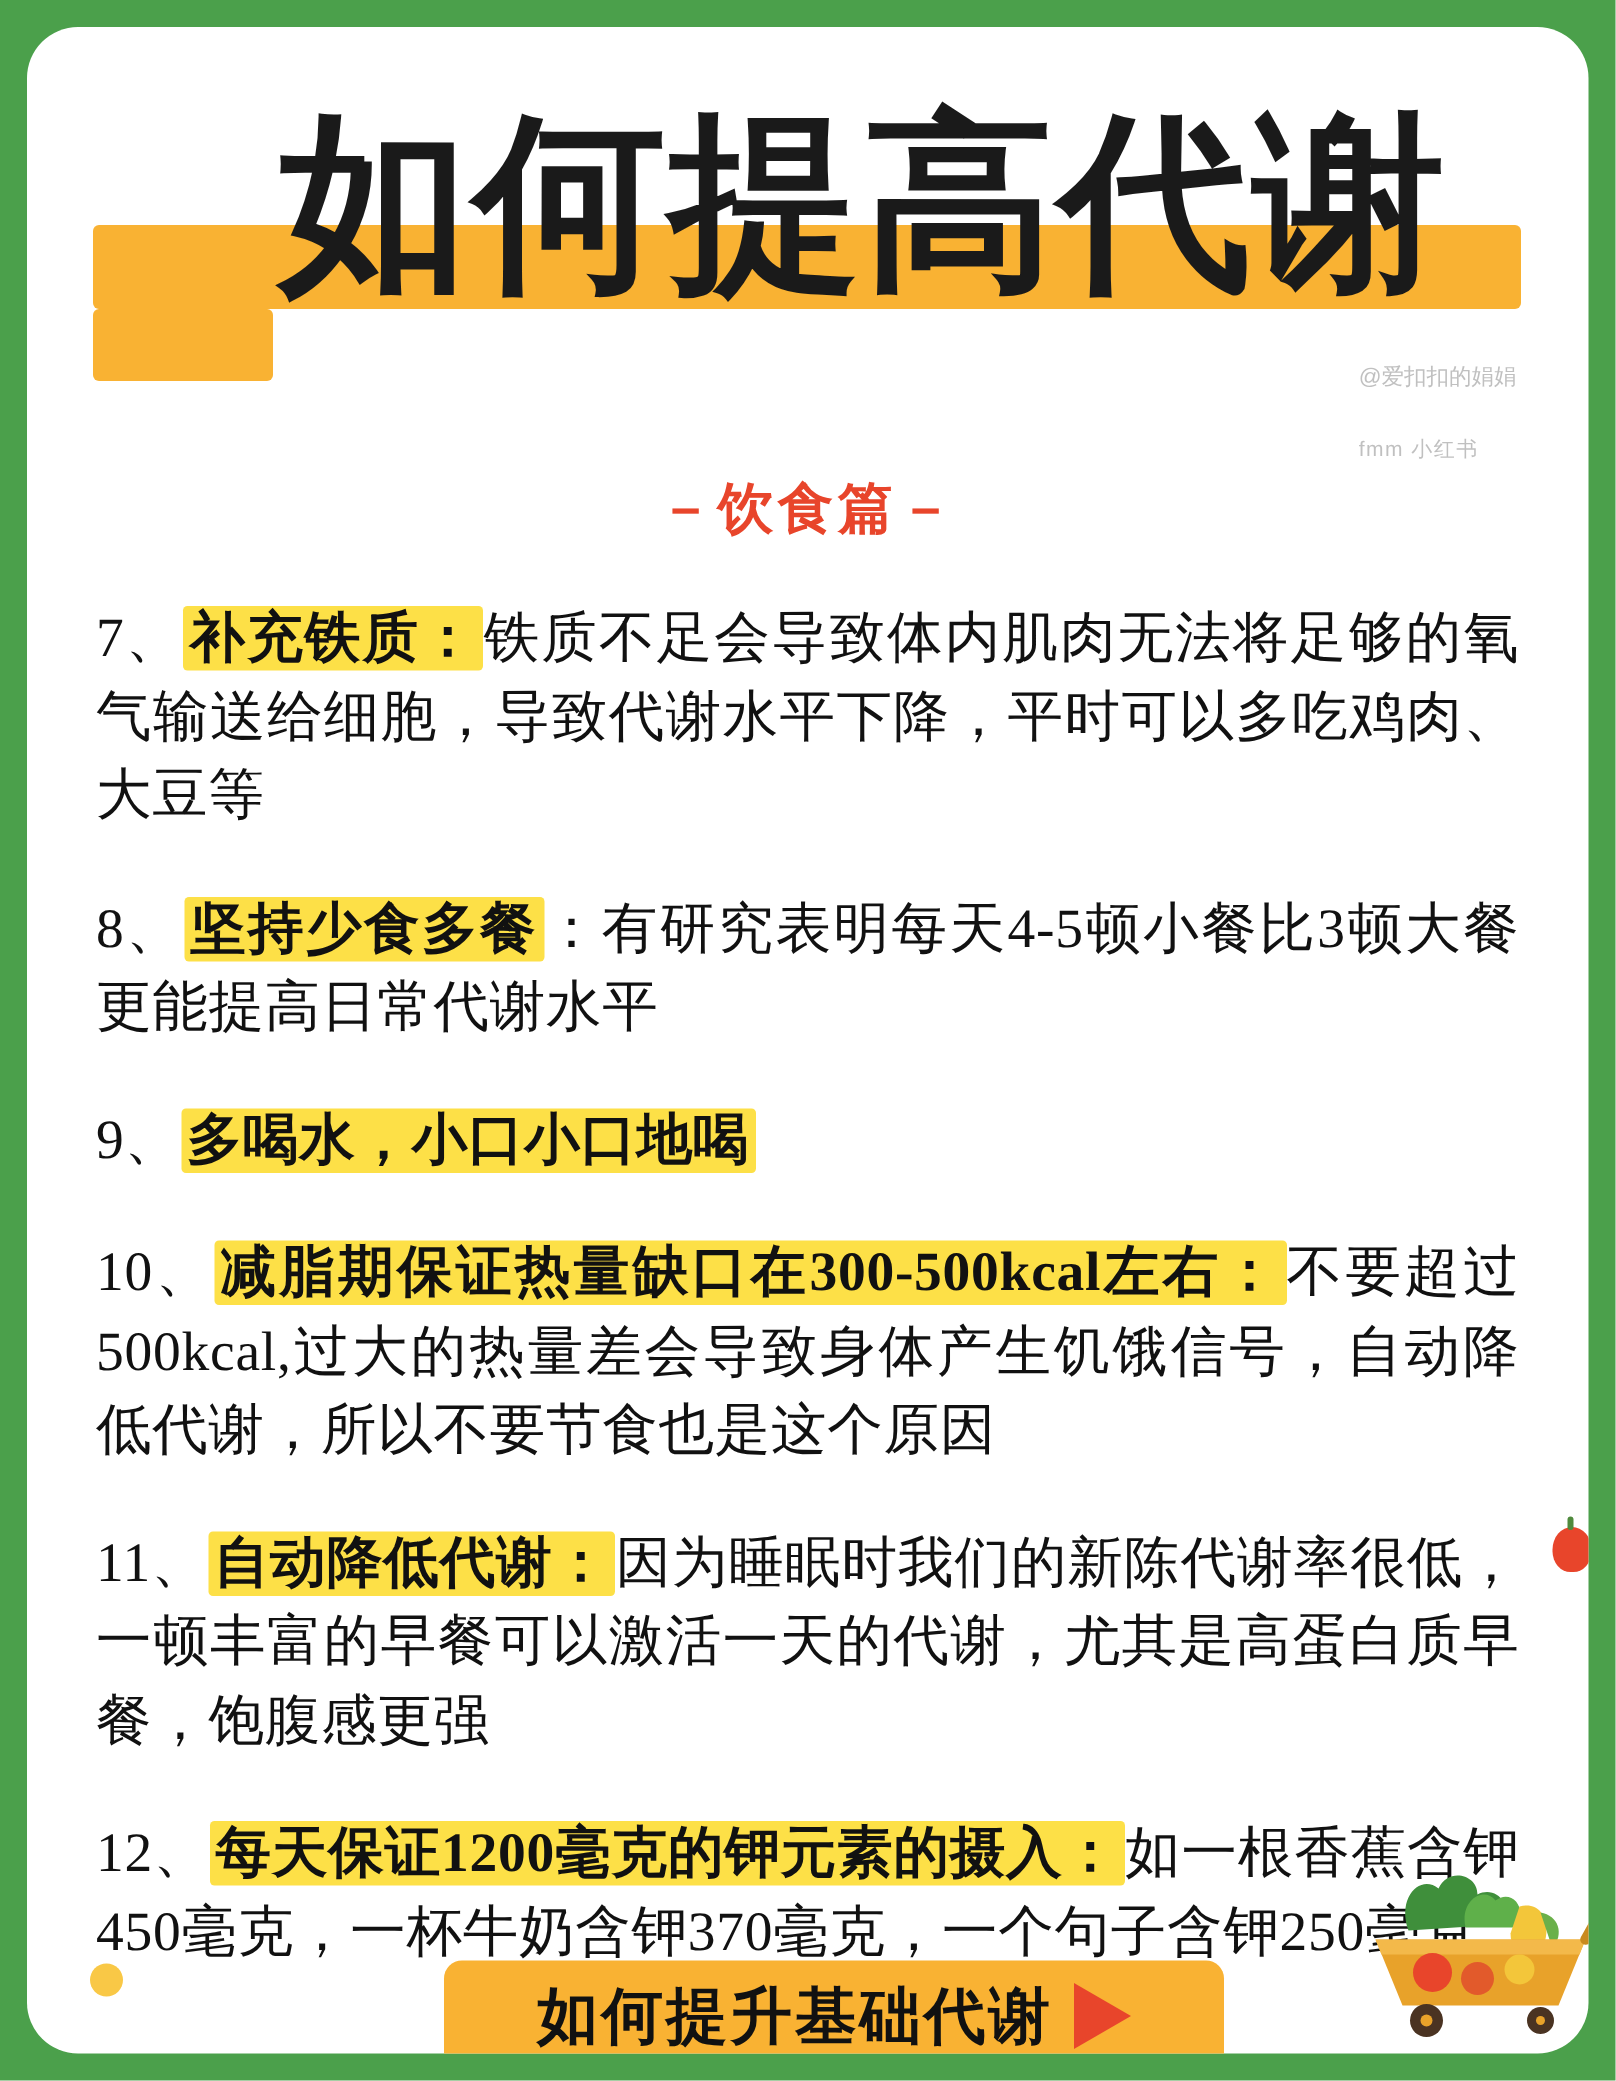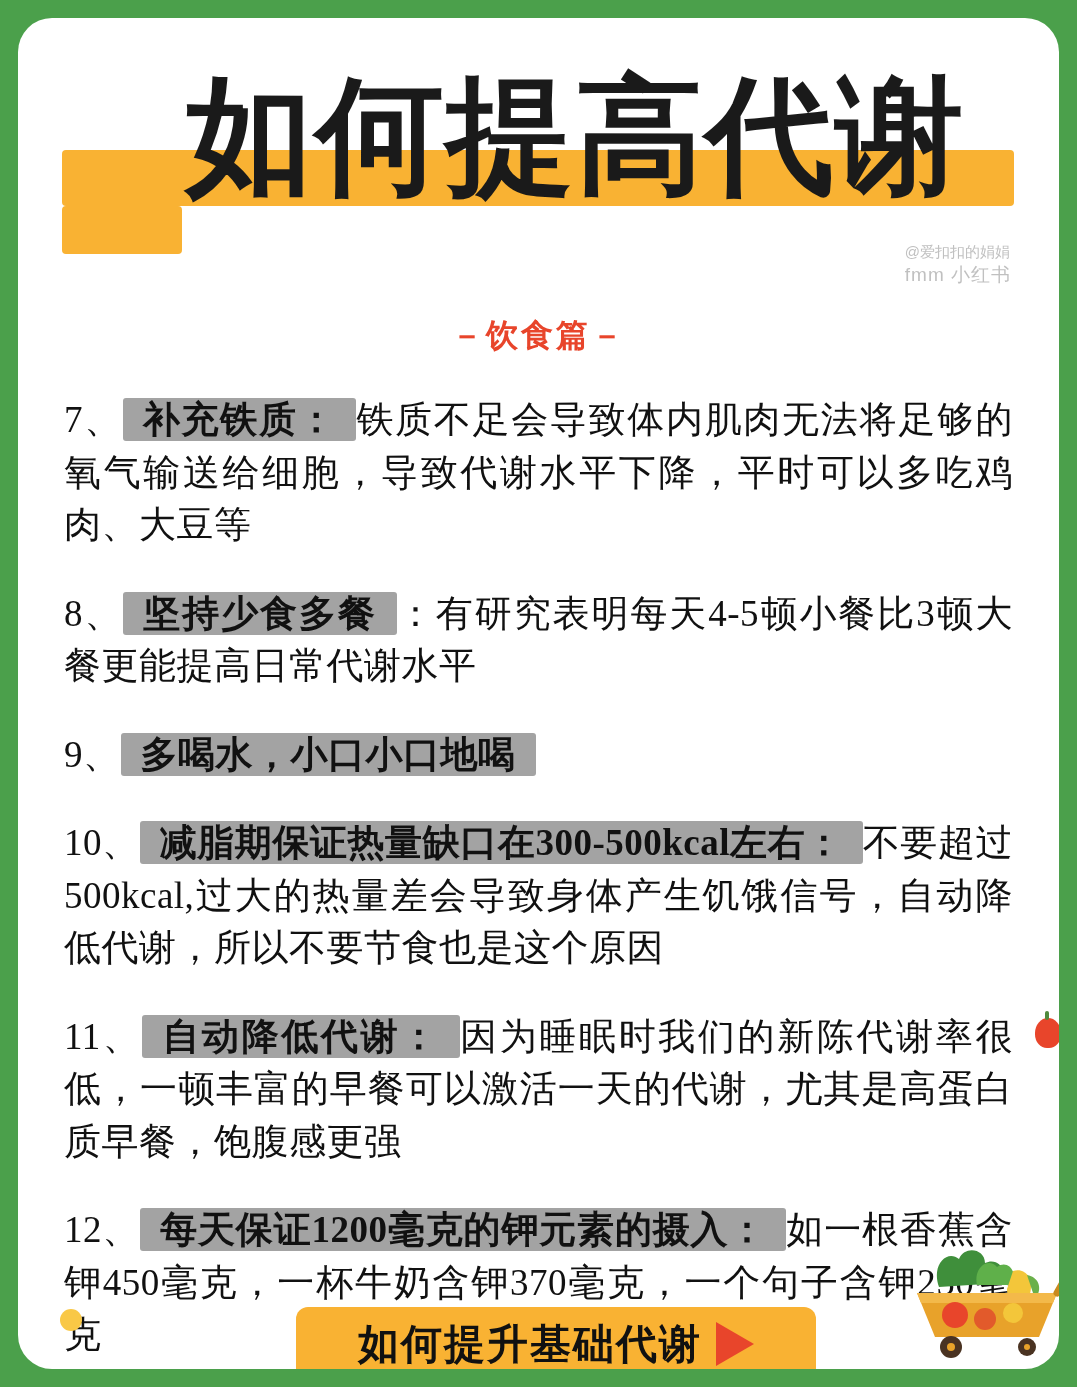--- a/index.html
+++ b/index.html
@@ -62,47 +62,47 @@
   }
   .watermark {
     position: absolute;
     right: 48px;
     top: 186px;
     font-family: Liberation Sans, sans-serif;
     font-size: 15px;
     color: rgba(140,140,140,0.55);
     line-height: 1.35;
   }
-  .watermark .wm2 { font-size: 19px; letter-spacing: 1px; }
+  .watermark .wm2 { font-size: 14px; letter-spacing: 1px; margin-top: 28px; }
   
   .subtitle {
     margin-top: 78px;
     text-align: center;
     font-family: "DejaVu Sans", "Liberation Sans", sans-serif;
     font-weight: bold;
-    font-size: 32px;
+    font-size: 37px;
     color: #e8452b;
     letter-spacing: 3px;
   }
   
   .list {
     margin: 36px 46px 0 46px;
   }
   .item {
     font-size: 37px;
     line-height: 1.42;
     color: #111;
     margin-bottom: 36px;
     text-align: justify;
     letter-spacing: 0.5px;
   }
   .hl {
-    background: #a3a3a3;
-    font-weight: bold;
-    padding: 1px 20px;
+    background: #fde047;
+    font-weight: bold;
+    padding: 1px 4px;
     border-radius: 3px;
     box-decoration-break: clone;
     -webkit-box-decoration-break: clone;
   }
   .num { font-weight: normal; }
   
   .footer {
     position: absolute;
     left: 0;
     bottom: 0;

